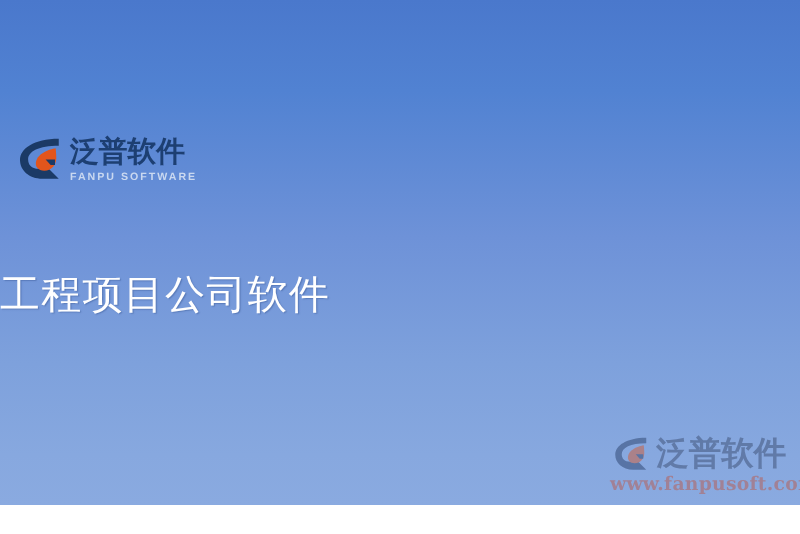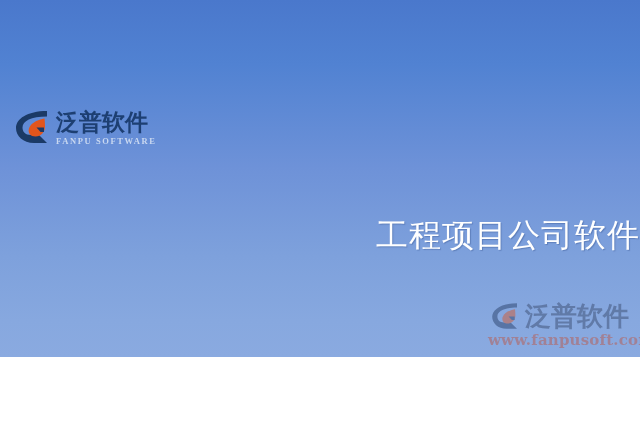--- a/index.html
+++ b/index.html
@@ -3,21 +3,21 @@
 <meta charset="utf-8">
 <style>
   html, body {
     margin: 0;
     padding: 0;
     background: #ffffff;
   }
   #slide {
     position: relative;
     width: 640px;
-    height: 357px;
+    height: 404px;
     overflow: hidden;
     font-family: "Liberation Sans", sans-serif;
     background: linear-gradient(to bottom,
         #4a78cc 0%,
         #5182d2 18%,
         #6e92d8 47%,
         #7ea1dc 72%,
         #87a8df 90%,
         #8aaae0 100%);
   }
@@ -45,36 +45,36 @@
   #brand-logo .cn {
     font-family: "DejaVu Sans", sans-serif;
     font-size: 23px;
     font-weight: 700;
     line-height: 1.05;
     color: #1d3f72;
     letter-spacing: 0px;
     white-space: nowrap;
   }
   #brand-logo .en {
-    font-family: Liberation Serif, serif;
+    font-family: Liberation Sans, sans-serif;
     font-size: 8.5px;
     font-weight: 600;
     letter-spacing: 1.6px;
     color: #c9d8f0;
     margin-top: 2px;
     white-space: nowrap;
   }
 
   
   #title-block {
     position: absolute;
     left: 0;
     right: 0;
     top: 213px;
-    text-align: right;
+    text-align: left;
   }
   #title-block .line {
     font-family: "DejaVu Serif", "Liberation Serif", serif;
     font-size: 32px;
     font-weight: 400;
     color: #ffffff;
     line-height: 44px;
     letter-spacing: 1px;
     text-shadow: 1px 1px 1px rgba(40,70,130,0.35);
     white-space: nowrap;

